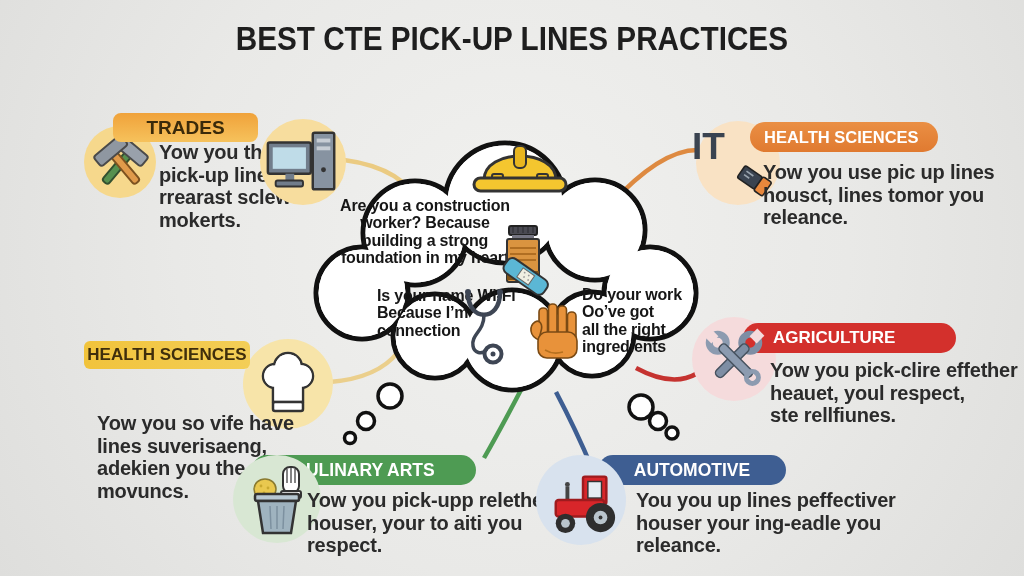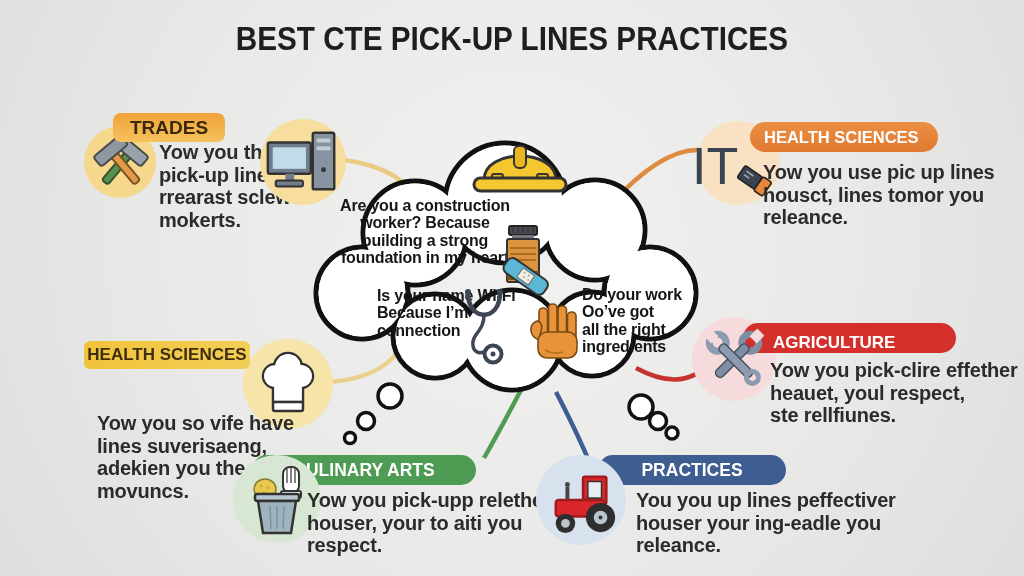--- a/index.html
+++ b/index.html
@@ -9,41 +9,41 @@
   .abs{position:absolute;}
   .title{top:20px;left:0;width:1024px;text-align:center;font-size:33px;font-weight:800;
     color:#1e1e1e;letter-spacing:0px;}
   .title span{display:inline-block;transform:scaleX(0.9);}
   .badge{border-radius:50%;}
   .banner{display:flex;align-items:center;font-weight:800;}
   .body-text{white-space:pre;font-weight:600;color:#2b2b2b;font-size:20px;line-height:1.13;letter-spacing:-0.2px;}
   .quote{white-space:pre;font-weight:700;color:#161616;font-size:16px;line-height:1.08;letter-spacing:-0.2px;}
   svg{display:block;}
   
-  .trades-banner{left:113px;top:113px;width:112px;height:29px;border-radius:8px;
+  .trades-banner{left:113px;top:113px;width:145px;height:29px;border-radius:8px;
     background:linear-gradient(180deg,#F0A23A,#F6C25C);justify-content:center;
     font-size:19px;color:#3a2a0a;}
   .trades-circle{left:84px;top:126px;width:72px;height:72px;background:#F6D88C;}
   .trades-body{left:159px;top:141px;}
   .computer-circle{left:260px;top:119px;width:86px;height:86px;background:#F7DD9E;}
   
   .it-circle{left:696px;top:121px;width:84px;height:84px;background:#F9E2C4;}
   .it-banner{left:750px;top:122px;width:188px;height:30px;border-radius:15px;
     background:linear-gradient(180deg,#EA8F44,#E07A30);padding-left:14px;font-size:16.5px;color:#fff;box-sizing:border-box;}
-  .it-text{left:692px;top:128px;font-size:52px;font-weight:400;color:#3A4350;line-height:1;margin-top:12px;}
+  .it-text{left:692px;top:128px;font-size:37px;font-weight:700;color:#3A4350;line-height:1;}
   .it-body{left:763px;top:161px;}
   
   .h-banner{left:84px;top:341px;width:166px;height:28px;border-radius:6px;
     background:linear-gradient(90deg,#F1C33B,#F3CE57);justify-content:center;font-size:17px;color:#3f2e0c;}
   .h-circle{left:243px;top:339px;width:90px;height:90px;background:#F7E4A9;}
   .h-body{left:97px;top:372px;margin-top:40px;}
   
   .ag-circle{left:692px;top:317px;width:84px;height:84px;background:#F5DBDC;}
   .ag-banner{left:743px;top:323px;width:213px;height:30px;border-radius:15px;background:#D3302C;
-    padding-left:30px;font-size:17px;color:#fff;box-sizing:border-box;align-items:flex-end;}
+    padding-left:30px;font-size:17px;color:#fff;box-sizing:border-box;}
   .ag-body{left:770px;top:359px;}
   
   .cu-banner{left:252px;top:455px;width:224px;height:30px;border-radius:15px;background:#4E9B53;
     justify-content:center;font-size:17.5px;color:#fff;}
   .cu-circle{left:233px;top:455px;width:88px;height:88px;background:#D8E7D3;}
   .cu-body{left:307px;top:489px;}
   
   .au-banner{left:598px;top:455px;width:188px;height:30px;border-radius:15px;background:#3E5E92;
     justify-content:center;font-size:17.5px;color:#fff;}
   .au-circle{left:536px;top:455px;width:90px;height:90px;background:#D8E2EE;}
@@ -205,21 +205,21 @@
       <circle cx="16" cy="25" r="1.4" fill="#C9A92F"></circle>
         <circle cx="23" cy="27" r="1.4" fill="#C9A92F"></circle>
         <circle cx="19" cy="32" r="1.4" fill="#C9A92F"></circle>
       <rect x="10" y="33" width="44" height="7" rx="2" fill="#B8C8D2" stroke="#333" stroke-width="2.5"></rect>
       <path d="M13 40H51L46 72H18Z" fill="#9FB3BF" stroke="#333" stroke-width="2.5"></path>
       <path d="M25 45L26 68M32 45V68M39 45L38 68" stroke="#7D91A0" stroke-width="1.5"></path>
     </svg>
   </div>
 
   <div class="abs banner au-banner">
-    <span>PRACTICES</span>
+    <span>AUTOMOTIVE</span>
   </div>
   <div class="abs badge au-circle"></div>
   <div class="abs body-text au-body">You you up lines peffectiver
 houser your ing-eadle you
 releance.</div>
   <div class="abs" style="left:546px;top:463px;">
     <svg width="74" height="74" viewBox="0 0 76 76">
       <rect x="20" y="24" width="4" height="16" fill="#444"></rect>
       <circle cx="22" cy="22" r="2.5" fill="#444"></circle>
       <rect x="38" y="14" width="24" height="28" rx="2" fill="#D8262A" stroke="#9E1B1E" stroke-width="2.5"></rect>

